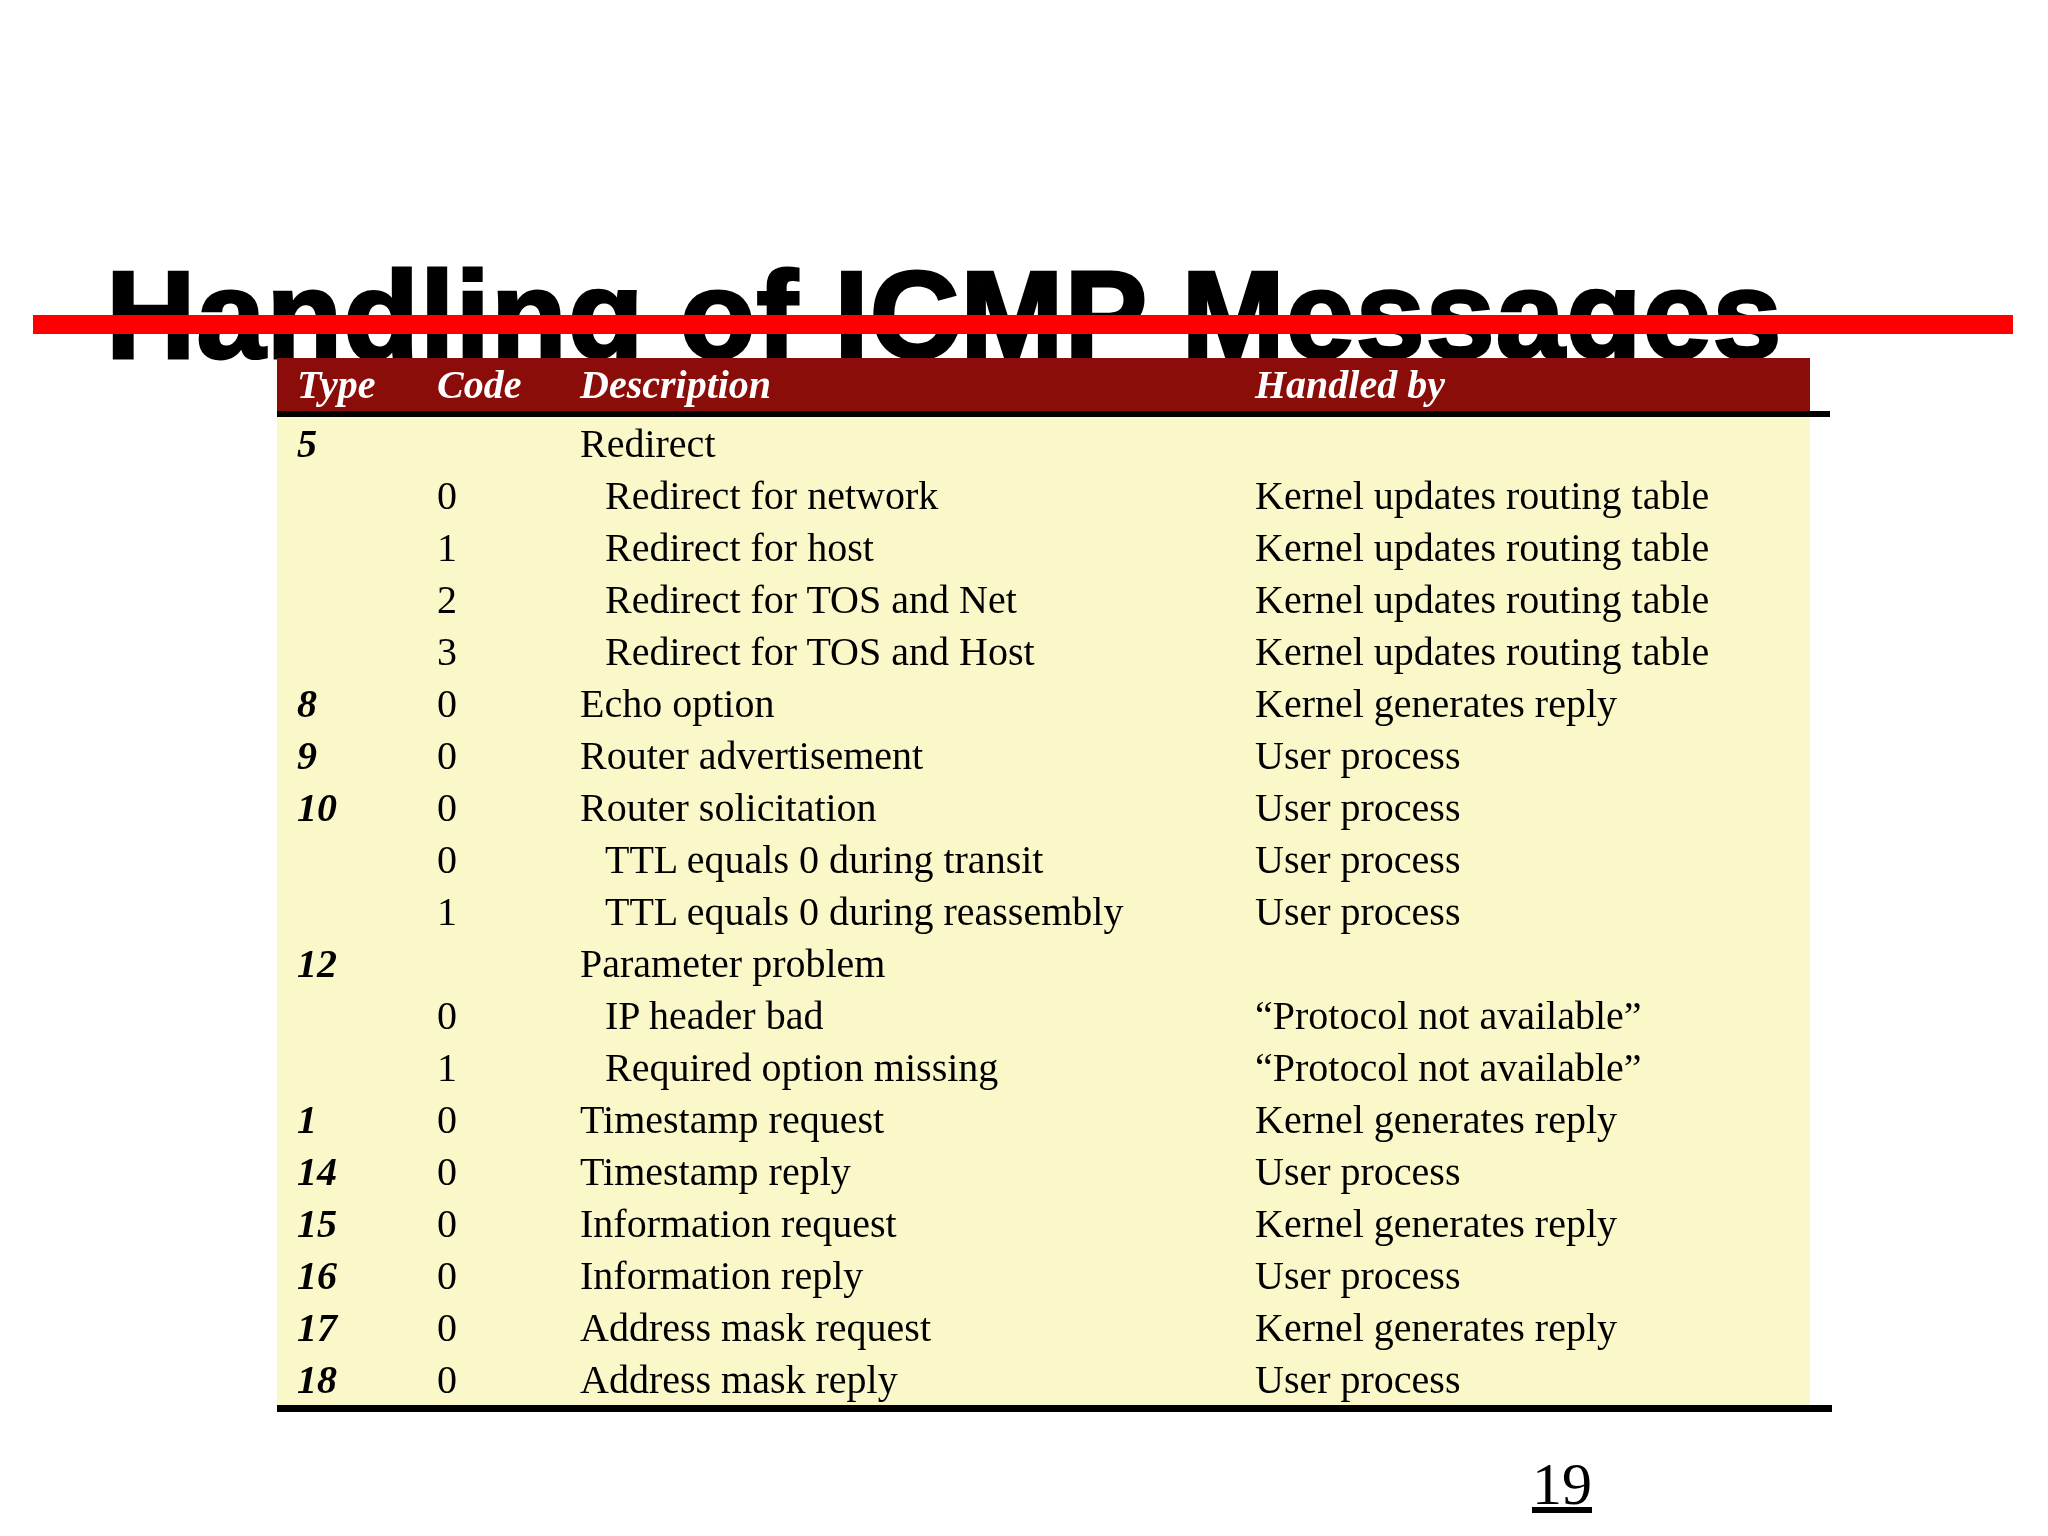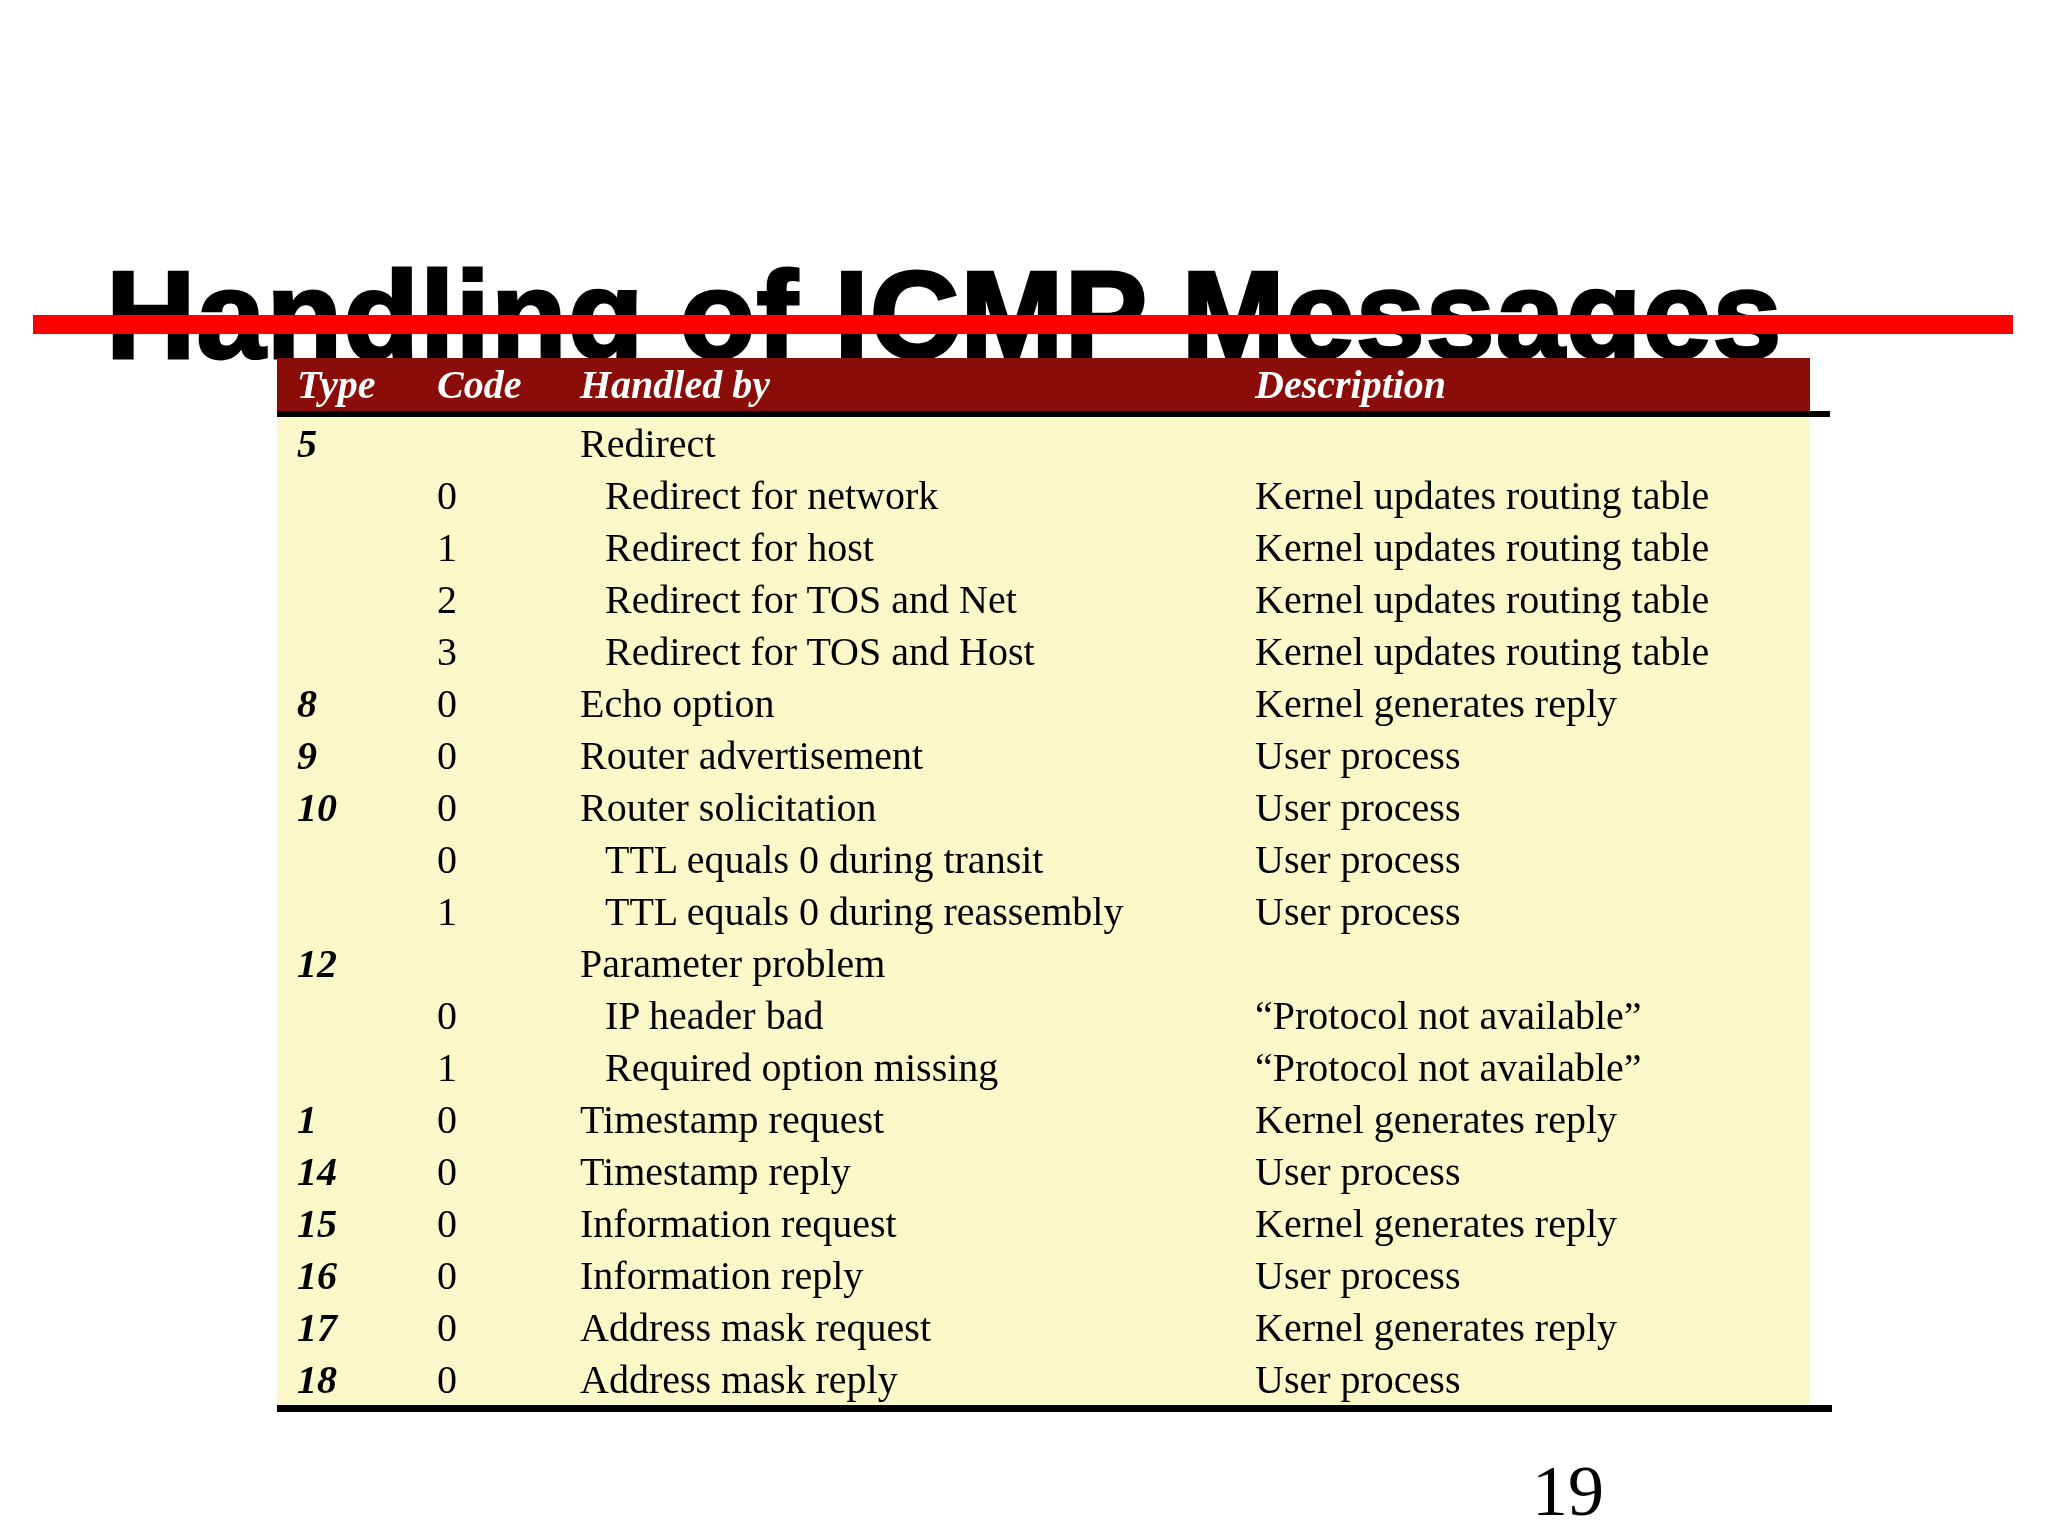--- a/index.html
+++ b/index.html
@@ -92,41 +92,42 @@
     left: 0;
     bottom: -7px;
     width: 1555px;
     height: 7px;
     background: #000000;
   }
   .page-number {
     position: absolute;
     left: 1532px;
     top: 1450px;
-    font-size: 72px;
+    font-size: 60px;
     color: #000000;
     font-family: "Liberation Serif", serif;
+    text-decoration: underline;
   }
 </style>
 </head>
 <body>
 
 <div class="slide">
 
   <h1 class="slide-title">Handling of ICMP Messages</h1>
 
   <div class="accent-rule"></div>
 
   <div class="icmp-table">
 
     <div class="table-header">
       <span>Type</span>
       <span>Code</span>
+      <span>Description</span>
       <span>Handled by</span>
-      <span>Description</span>
     </div>
 
     <div class="header-underline"></div>
 
     <div class="table-body">
 
   <div class="table-row">
     <span class="cell-type">5</span>
     <span class="cell-code"></span>
     <span class="cell-desc">Redirect</span>

